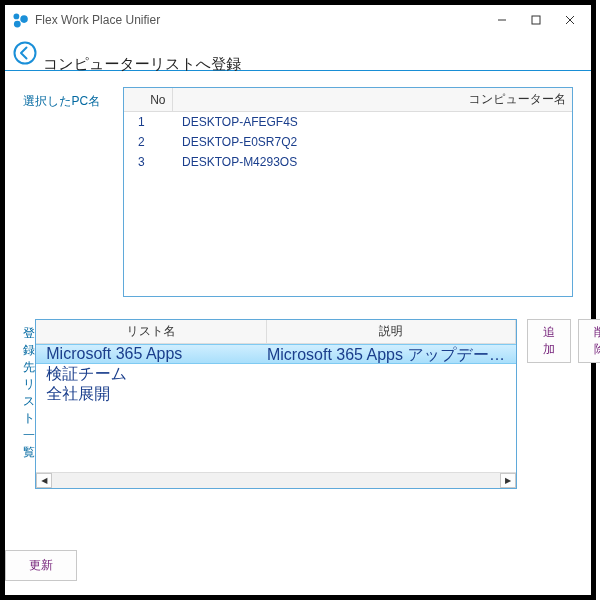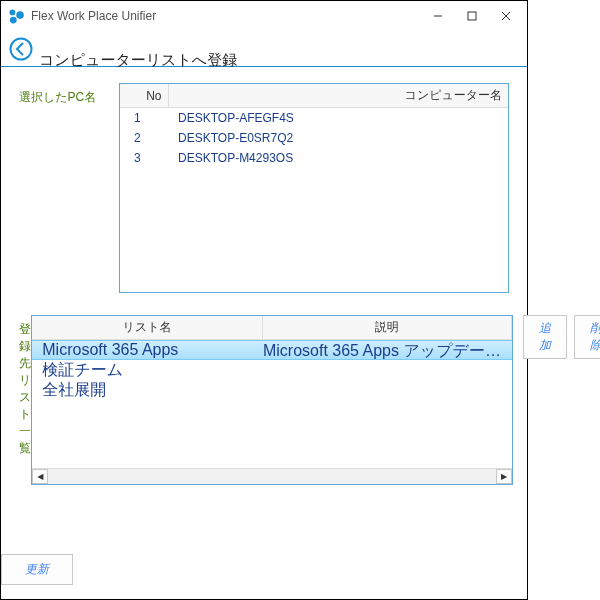--- a/index.html
+++ b/index.html
@@ -4,22 +4,22 @@
 <style>
   * { box-sizing: border-box; }
   html, body {
     margin: 0; padding: 0;
     font-family: "Yu Gothic UI", "Meiryo", "Segoe UI", sans-serif;
     font-size: 12px;
     color: #333;
     background: #fff;
   }
   .window {
-    width: 528px; height: 600px;
-    border: 1px solid #000000;
+    width: 596px; height: 600px;
+    border: 5px solid #000000;
     display: flex; flex-direction: column;
     position: relative;
   }
   .titlebar {
     height: 30px;
     display: flex; align-items: center;
     padding: 0 4px 0 6px;
     background: #fff;
   }
   .titlebar .appicon {
@@ -54,21 +54,21 @@
     padding: 16px 18px 10px 18px;
     display: flex; flex-direction: column;
   }
   .section {
     display: flex;
     align-items: flex-start;
   }
   .section-label {
     width: 100px;
     padding-top: 6px;
-    color: #4d7c0f;
+    color: #0369a1;
   }
   .section-body { flex: 1; }
 
   
   .pc-list {
     border: 1px solid #5fa9da;
     height: 210px;
     background: #fff;
     display: flex; flex-direction: column;
   }
@@ -165,25 +165,24 @@
 
   .side-btns {
     display: flex;
     margin-left: 10px;
   }
   .btn {
     background: #fdfdfd;
     border: 1px solid #c8c8c8;
     padding: 4px 10px;
     font-size: 12px;
-    color: #3b82f6;
+    color: #701a75;
     min-width: 44px;
     text-align: center;
     cursor: default;
-    font-style: italic;
   }
   .side-btns .btn + .btn { margin-left: 7px; }
 
   .footer {
     padding: 10px 18px 14px 0;
     display: flex; justify-content: flex-start;
   }
   .footer .btn {
     min-width: 72px;
     padding: 6px 20px;

